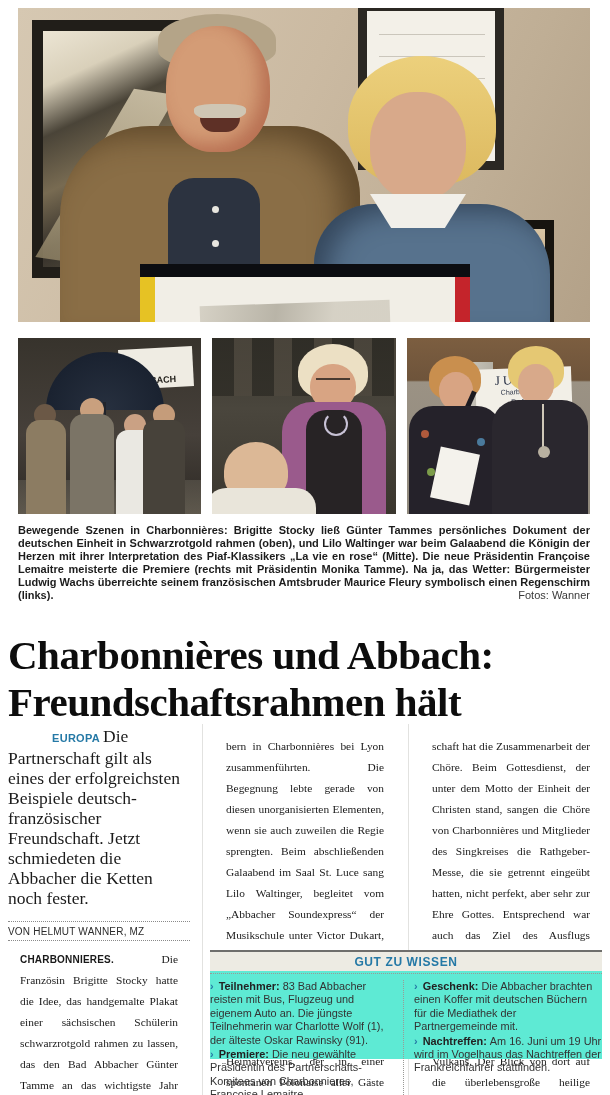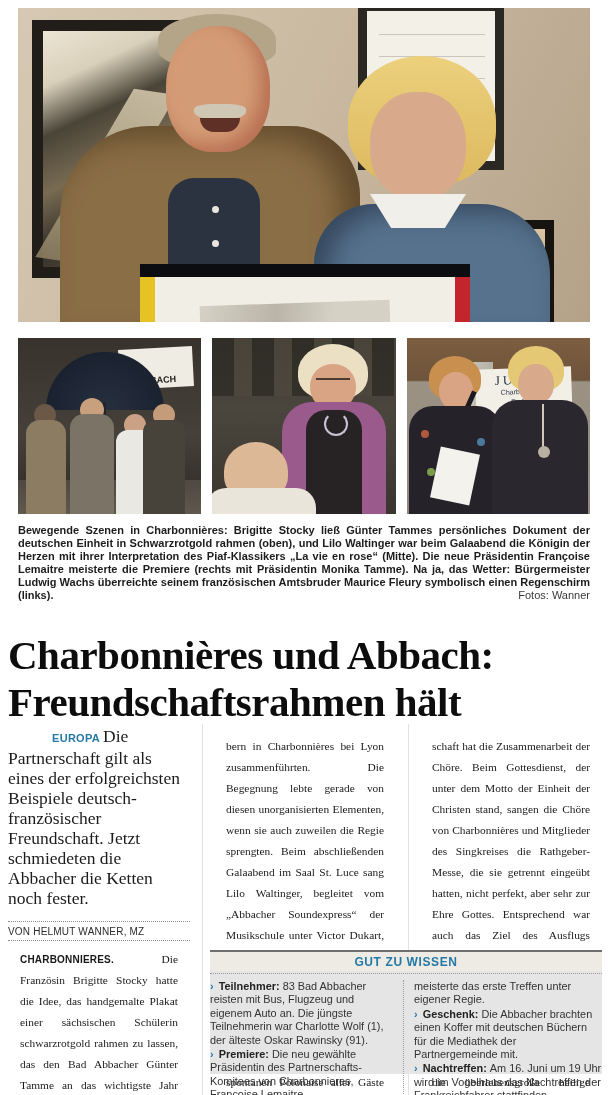--- a/index.html
+++ b/index.html
@@ -106,21 +106,21 @@
   .col+.col{margin-left:12px;border-left:1px solid #e2e2e0;padding-left:11px;width:202px;}
   .intro{font-family:"Liberation Serif",serif;font-size:17.5px;line-height:20px;color:#1b1b1b;margin:2px 0 0 0;}
   .kicker{font-family:"Liberation Sans",sans-serif;font-size:11px;font-weight:bold;letter-spacing:.3px;padding-left:44px;}
   .byline{margin-top:13px;border-top:1px dotted #8a8a8a;border-bottom:1px dotted #8a8a8a;
       padding:4px 0 3px 0;font-size:10px;font-weight:normal;color:#2b2b2b;letter-spacing:.2px;}
   .bodytext{font-family:"Liberation Serif",serif;font-size:11.4px;line-height:21px;text-align:justify;color:#191919;margin:12px;}
   .col1-body{margin-top:8px;}
   .lead{font-family:"Liberation Sans",sans-serif;font-weight:bold;font-size:10px;letter-spacing:.2px;}
 
   
-  .infobox{position:absolute;left:202px;top:226px;width:392px;height:124px;background:#e5e5e5;}
+  .infobox{position:absolute;left:202px;top:226px;width:392px;height:109px;background:#5eead4;}
   .ib-head{border-top:2px solid #6e6e6c;background:#edebe3;text-align:center;
       font-size:12px;font-weight:bold;letter-spacing:.6px;padding:3px 0 2px 0;}
   .ib-dotted{border-bottom:1px dotted #9a9a96;height:2px;}
   .ib-cols{display:flex;margin-top:6px;}
   .ib-col{width:188px;box-sizing:border-box;}
   .ib-col+.ib-col{border-left:1px dotted #9a9a96;margin-left:5px;padding-left:10px;width:199px;}
   .ib-item{font-size:10.9px;line-height:13.4px;color:#333;margin:0 0 1px 0;}
   .ib-item .arrow{font-weight:bold;margin-right:2px;}
   .ib-item .lbl{font-weight:bold;color:#222;}
 </style>
@@ -248,23 +248,20 @@
             <span>83 Bad Abbacher reisten mit Bus, Flugzeug und eigenem Auto an. Die jüngste Teilnehmerin war Charlotte Wolf (1), der älteste Oskar Rawinsky (91).</span>
           </p>
           <p class="ib-item">
             <span class="arrow" style="color:#2579a6;">›</span>
             <span class="lbl">Premiere: </span>
             <span>Die neu gewählte Präsidentin des Partnerschafts-Komitees von Charbonnieres, Françoise Lemaitre,</span>
           </p>
         </div>
         <div class="ib-col">
           <p class="ib-item">
-            <span>meisterte das erste Treffen unter eigener Regie.</span>
-          </p>
-          <p class="ib-item">
             <span class="arrow" style="color:#2579a6;">›</span>
             <span class="lbl">Geschenk: </span>
             <span>Die Abbacher brachten einen Koffer mit deutschen Büchern für die Mediathek der Partnergemeinde mit.</span>
           </p>
           <p class="ib-item">
             <span class="arrow" style="color:#2579a6;">›</span>
             <span class="lbl">Nachtreffen: </span>
             <span>Am 16. Juni um 19 Uhr wird im Vogelhaus das Nachtreffen der Frankreichfahrer stattfinden.</span>
           </p>
         </div>

